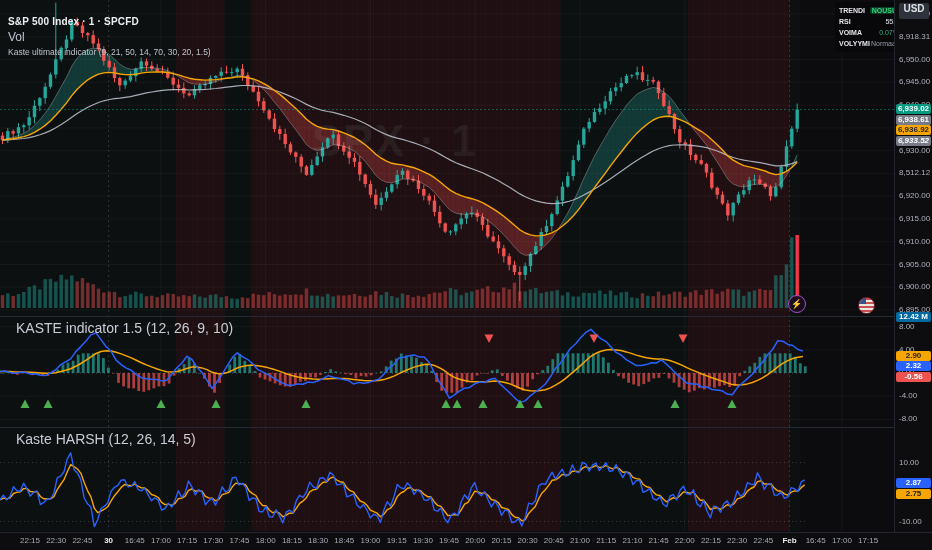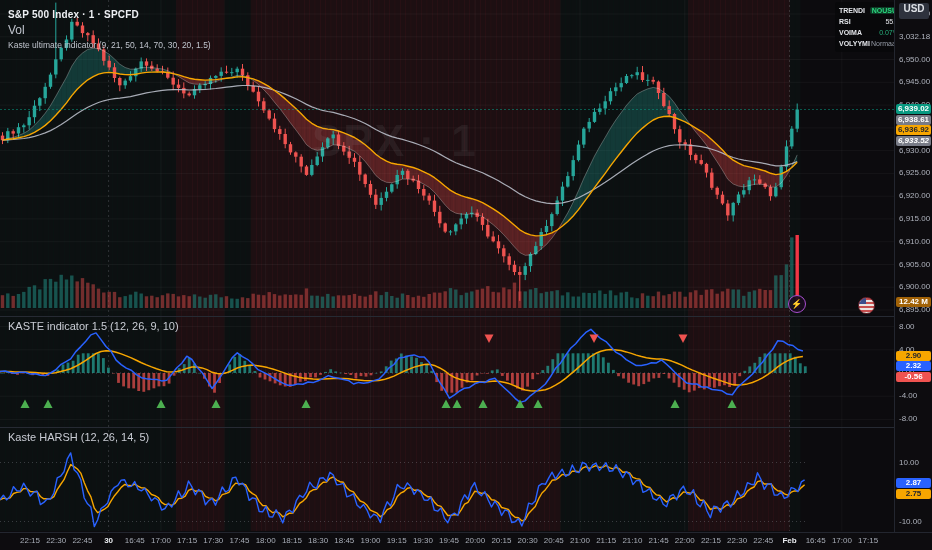--- a/index.html
+++ b/index.html
@@ -1,24 +1,24 @@
 <!DOCTYPE html>
 <html><head>
 <meta charset="utf-8">
 <style>
   html,body{margin:0;padding:0;background:#000;}
   .app{position:relative;width:932px;height:550px;background:#0c0b0e;overflow:hidden;
        font-family:"Liberation Sans",sans-serif;-webkit-font-smoothing:antialiased;}
   .plot-region{position:absolute;left:0;top:0;width:894px;height:532px;}
   #plot{position:absolute;left:0;top:0;}
-  .legend{position:absolute;left:8px;top:9px;z-index:6;}
+  .legend{position:absolute;left:8px;top:16px;z-index:6;}
   .l1{font-size:10px;font-weight:bold;color:#edeff3;letter-spacing:.2px;}
   .l2{font-size:12px;color:#bfc3cc;margin-top:3px;}
   .l3{font-size:8.5px;color:#bfc3cc;margin-top:3px;}
-  .ptitle{position:absolute;left:8px;font-size:11px;color:#c9ccd4;z-index:6;}
+  .ptitle{position:absolute;left:16px;font-size:14px;color:#c9ccd4;z-index:6;}
   .kaste-t{top:320px;}
   .harsh-t{top:431px;}
   .watermark{position:absolute;left:312px;top:116px;font-size:44px;font-weight:bold;
              color:rgba(215,221,232,0.07);letter-spacing:2px;z-index:1;pointer-events:none;}
   .info-panel{position:absolute;left:835px;top:2px;width:60px;background:rgba(8,8,10,0.8);
               border-radius:3px;padding:3px 4px;z-index:7;}
   .ir{display:flex;justify-content:space-between;align-items:center;height:11px;}
   .il{font-size:7px;font-weight:bold;color:#e4e6eb;}
   .iv{font-size:7px;color:#e4e6eb;}
   .badge-g{background:#0d3b26;color:#2bd87f;padding:0 2px;border-radius:2px;font-weight:bold;}
@@ -1061,27 +1061,27 @@
     </div>
     <div class="bolt">⚡</div>
     <div class="flagic">
         <div class="canton"></div>
       </div>
   </div>
   <div class="axis-col">
     <div class="usd-btn">USD</div>
     <div id="axis-labels">
         <div class="tick" style="top: 9px;">6,960.00</div>
-        <div class="tick" style="top: 31.8px;">3,032.18</div>
+        <div class="tick" style="top: 31.8px;">8,918.31</div>
         <div class="tick" style="top: 54.5px;">6,950.00</div>
         <div class="tick" style="top: 77.3px;">6,945.00</div>
         <div class="tick" style="top: 100.1px;">6,940.00</div>
         <div class="tick" style="top: 122.9px;">6,935.00</div>
         <div class="tick" style="top: 145.6px;">6,930.00</div>
-        <div class="tick" style="top: 168.4px;">6,925.00</div>
+        <div class="tick" style="top: 168.4px;">8,512.12</div>
         <div class="tick" style="top: 191.2px;">6,920.00</div>
         <div class="tick" style="top: 213.9px;">6,915.00</div>
         <div class="tick" style="top: 236.7px;">6,910.00</div>
         <div class="tick" style="top: 259.5px;">6,905.00</div>
         <div class="tick" style="top: 282.2px;">6,900.00</div>
         <div class="tick" style="top: 305px;">6,895.00</div>
         <div class="tick" style="top: 321.6px;">8.00</div>
         <div class="tick" style="top: 344.8px;">4.00</div>
         <div class="tick" style="top: 368px;">0.00</div>
         <div class="tick" style="top: 391.2px;">-4.00</div>
@@ -1090,21 +1090,21 @@
         <div class="tick" style="top: 516.5px;">-10.00</div>
         <div class="pbadge" style="top: 104px; background: rgb(8, 153, 129); color: rgb(255, 255, 255);">6,939.02</div>
         <div class="pbadge" style="top: 114.5px; background: rgb(120, 123, 134); color: rgb(255, 255, 255);">6,938.61</div>
         <div class="pbadge" style="top: 125px; background: rgb(247, 166, 0); color: rgb(30, 34, 45);">6,936.92</div>
         <div class="pbadge" style="top: 135.5px; background: rgb(120, 123, 134); color: rgb(255, 255, 255); font-style: italic;">6,933.52</div>
         <div class="pbadge" style="top: 350.7px; background: rgb(247, 166, 0); color: rgb(30, 34, 45);">2.90</div>
         <div class="pbadge" style="top: 361.2px; background: rgb(41, 98, 255); color: rgb(255, 255, 255);">2.32</div>
         <div class="pbadge" style="top: 371.7px; background: rgb(239, 83, 80); color: rgb(255, 255, 255);">-0.56</div>
         <div class="pbadge" style="top: 478px; background: rgb(41, 98, 255); color: rgb(255, 255, 255);">2.87</div>
         <div class="pbadge" style="top: 488.5px; background: rgb(247, 166, 0); color: rgb(30, 34, 45);">2.75</div>
-        <div class="pbadge" style="top: 297px; background: #a16207; color: rgb(255, 255, 255);">12.42 M</div>
+        <div class="pbadge" style="top: 312px; background: #0369a1; color: rgb(255, 255, 255);">12.42 M</div>
       </div>
   </div>
   <div class="time-axis" id="time-axis">
       <div class="tlabel" style="left: 9px;">22:15</div>
       <div class="tlabel" style="left: 35.2px;">22:30</div>
       <div class="tlabel" style="left: 61.4px;">22:45</div>
       <div class="tlabel b" style="left: 87.6px;">30</div>
       <div class="tlabel" style="left: 113.8px;">16:45</div>
       <div class="tlabel" style="left: 140px;">17:00</div>
       <div class="tlabel" style="left: 166.1px;">17:15</div>

